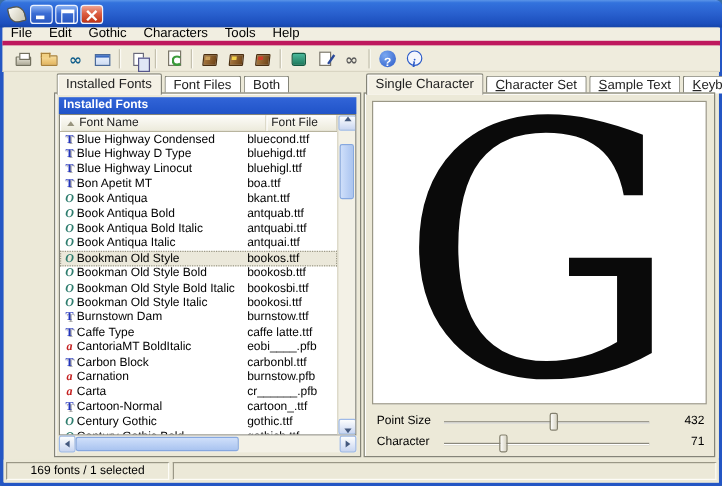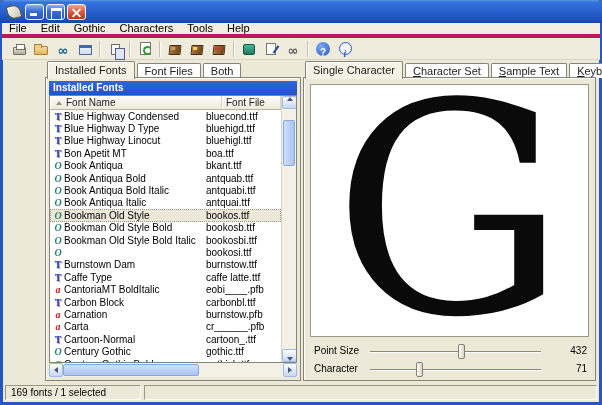--- a/index.html
+++ b/index.html
@@ -132,21 +132,21 @@
   .slabel{position:absolute;left:0;top:2px;font-size:10px;}
   .strack{position:absolute;left:56px;right:46px;top:8px;height:2px;background:#8a887c;border-bottom:1px solid #fff;}
   .sthumb{position:absolute;top:-7px;width:7px;height:15px;margin-left:-4px;border-radius:2px;
     background:linear-gradient(90deg,#fdfdfb,#d8d4c4);border:1px solid #83806f;}
   .svalue{position:absolute;right:0;top:2px;width:40px;text-align:right;font-size:10px;}
 
   
   .statusbar{position:absolute;left:0;right:0;bottom:0;height:19px;background:#ECE9D8;
     display:flex;gap:3px;padding:2px 2px 2px 2px;}
   .scell{border:1px solid;border-color:#9a9786 #fdfcf7 #fdfcf7 #9a9786;font-size:10px;
-    line-height:13px;padding:0 5px;white-space:nowrap;}
+    line-height:13px;padding:0 5px;white-space:nowrap;text-align:center;}
   .scell.first{width:136px;flex:0 0 136px;}
   .scell.rest{flex:1;}
 </style>
 </head>
 <body>
 
 <div class="window">
 
   <div class="titlebar">
     <span class="app-icon"></span>
@@ -310,20 +310,21 @@
               <div class="lrow">
                 <span class="c1">
                   <span class="ficon o">O</span>
                   <span>Bookman Old Style Bold Italic</span>
                 </span>
                 <span class="c2">bookosbi.ttf</span>
               </div>
               <div class="lrow">
                 <span class="c1">
                   <span class="ficon o">O</span>
+                  <span>Bookman Old Style Italic</span>
                 </span>
                 <span class="c2">bookosi.ttf</span>
               </div>
               <div class="lrow">
                 <span class="c1">
                   <span class="ficon tt">T</span>
                   <span>Burnstown Dam</span>
                 </span>
                 <span class="c2">burnstow.ttf</span>
               </div>

